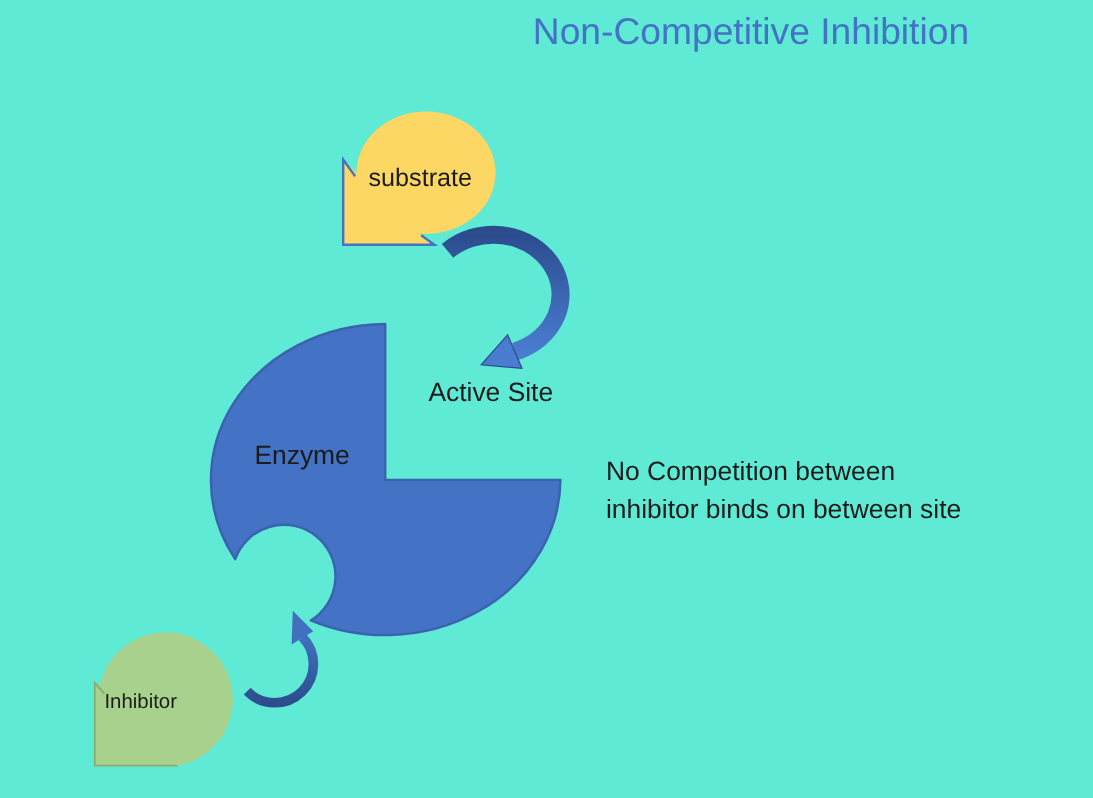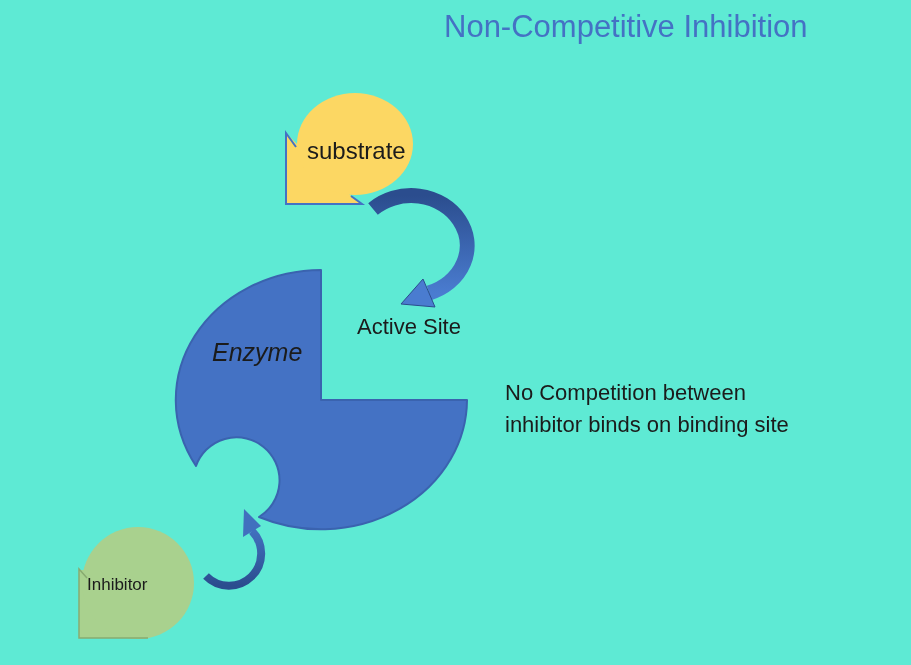--- a/index.html
+++ b/index.html
@@ -48,27 +48,27 @@
     <path d="M321 270 A146 130 0 0 0 196 466 A43 43 0 1 1 259 517 A146 130 0 0 0 467 400 L321 400 Z" stroke-width="2" stroke-linejoin="round" fill="#4472C4" stroke="#3A63AF"></path>
 
     <path d="M79 570 L139 570 L139 638 L79 638 Z" stroke="none" fill="#A9D18E"></path>
     <circle cx="138" cy="583" r="56" stroke="none" fill="#A9D18E"></circle>
     <path d="M87 578 L79 569 L79 638 L148 638" fill="none" stroke-width="1.5" stroke="#88AB70"></path>
 
     <path d="M206 576 A32 32 0 1 0 252 531" fill="none" stroke="url(#arr2grad)" stroke-width="8"></path>
     <polygon points="261,526 243,537 244,509" fill="#4170BE"></polygon>
   </svg>
 
-  <div class="lbl" style="left: 307px; top: 137px; font-size: 24px; color: rgb(27, 27, 27);">substrate</div>
+  <div class="lbl" style="left: 307px; top: 137px; font-size: 21px; color: rgb(27, 27, 27);">substrate</div>
 
-  <div class="lbl" style="left: 212px; top: 338px; font-size: 25px; color: rgb(27, 27, 27); font-style: italic;">Enzyme</div>
+  <div class="lbl" style="left: 212px; top: 367px; font-size: 22px; color: rgb(27, 27, 27);">Enzyme</div>
 
   <div class="lbl" style="left: 357px; top: 314px; font-size: 22px; color: rgb(27, 27, 27);">Active Site</div>
 
 
   <div class="lbl" style="left: 87px; top: 575px; font-size: 17px; color: rgb(27, 27, 27);">Inhibitor</div>
 
   <div class="annotation" style="color: rgb(27, 27, 27); margin-top: 20px;">
     <div>No Competition between</div>
-    <div>inhibitor binds on binding site</div>
+    <div>inhibitor binds on between site</div>
   </div>
 
 </div>
 
 </body></html>

